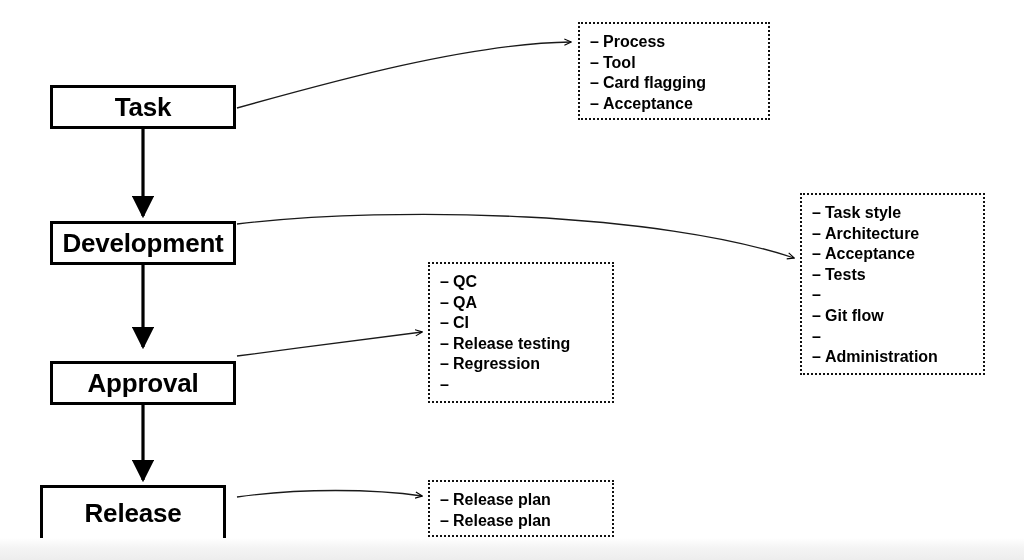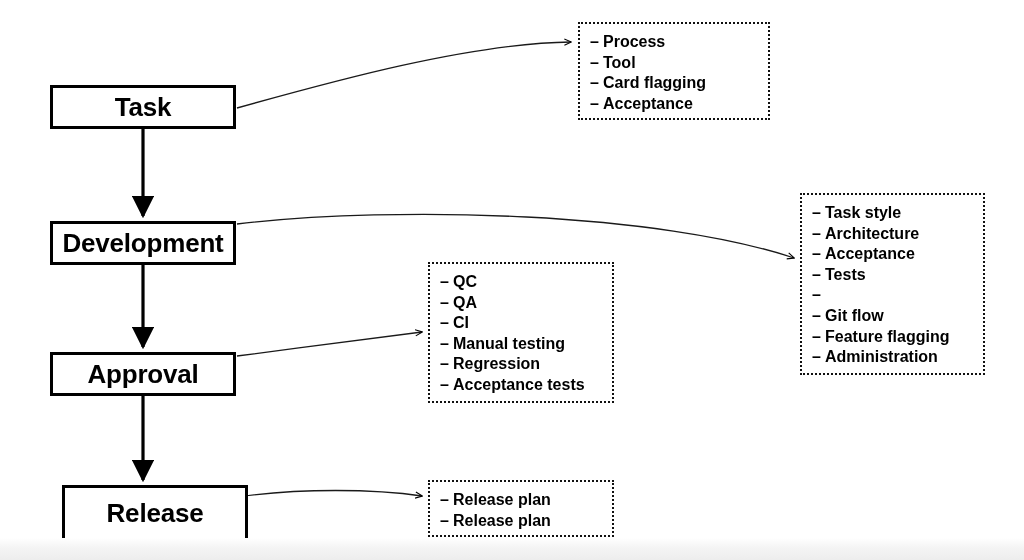--- a/index.html
+++ b/index.html
@@ -50,22 +50,22 @@
     font-size: 26px;
     font-weight: bold;
     color: #000000;
     letter-spacing: -0.2px;
     white-space: nowrap;
     line-height: 1;
   }
 
   #stage-task       { left: 50px;  top: 85px;  width: 186px; height: 44px; }
   #stage-development{ left: 50px;  top: 221px; width: 186px; height: 44px; }
-  #stage-approval   { left: 50px;  top: 352px; width: 186px; height: 44px; }
-  #stage-release    { left: 62px;  top: 485px; width: 186px; height: 56px; }
+  #stage-approval   { left: 50px;  top: 361px; width: 186px; height: 44px; }
+  #stage-release    { left: 40px;  top: 485px; width: 186px; height: 56px; }
 
   
   .detail-box {
     position: absolute;
     box-sizing: border-box;
     border: 2px dotted #111111;
     background: #ffffff;
     padding: 8px 12px 8px 10px;
   }
   .detail-list {
@@ -191,21 +191,20 @@
       </li>
       <li class="detail-item">
         <span class="detail-dash">–</span>
       </li>
       <li class="detail-item">
         <span class="detail-dash">–</span>
         <span>Git flow</span>
       </li>
       <li class="detail-item">
         <span class="detail-dash">–</span>
-        <span>Feature flagging</span>
       </li>
       <li class="detail-item">
         <span class="detail-dash">–</span>
         <span>Administration</span>
       </li>
     </ul>
   </div>
 
   <div class="detail-box" id="detail-approval">
     <ul class="detail-list">
@@ -216,29 +215,28 @@
       <li class="detail-item">
         <span class="detail-dash">–</span>
         <span>QA</span>
       </li>
       <li class="detail-item">
         <span class="detail-dash">–</span>
         <span>CI</span>
       </li>
       <li class="detail-item">
         <span class="detail-dash">–</span>
-        <span>Manual testing</span>
+        <span>Release testing</span>
       </li>
       <li class="detail-item">
         <span class="detail-dash">–</span>
         <span>Regression</span>
       </li>
       <li class="detail-item">
         <span class="detail-dash">–</span>
-        <span>Acceptance tests</span>
       </li>
     </ul>
   </div>
 
   <div class="detail-box" id="detail-release">
     <ul class="detail-list">
       <li class="detail-item">
         <span class="detail-dash">–</span>
         <span>Release plan</span>
       </li>

